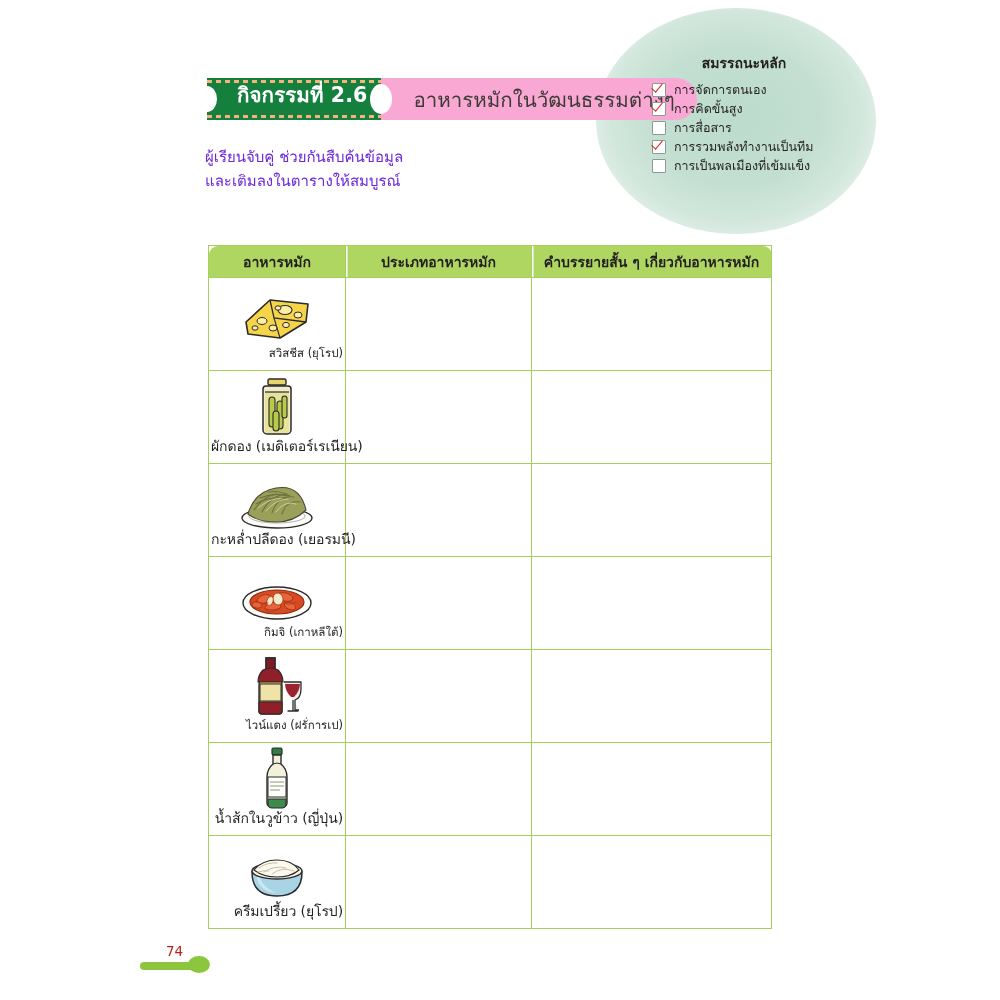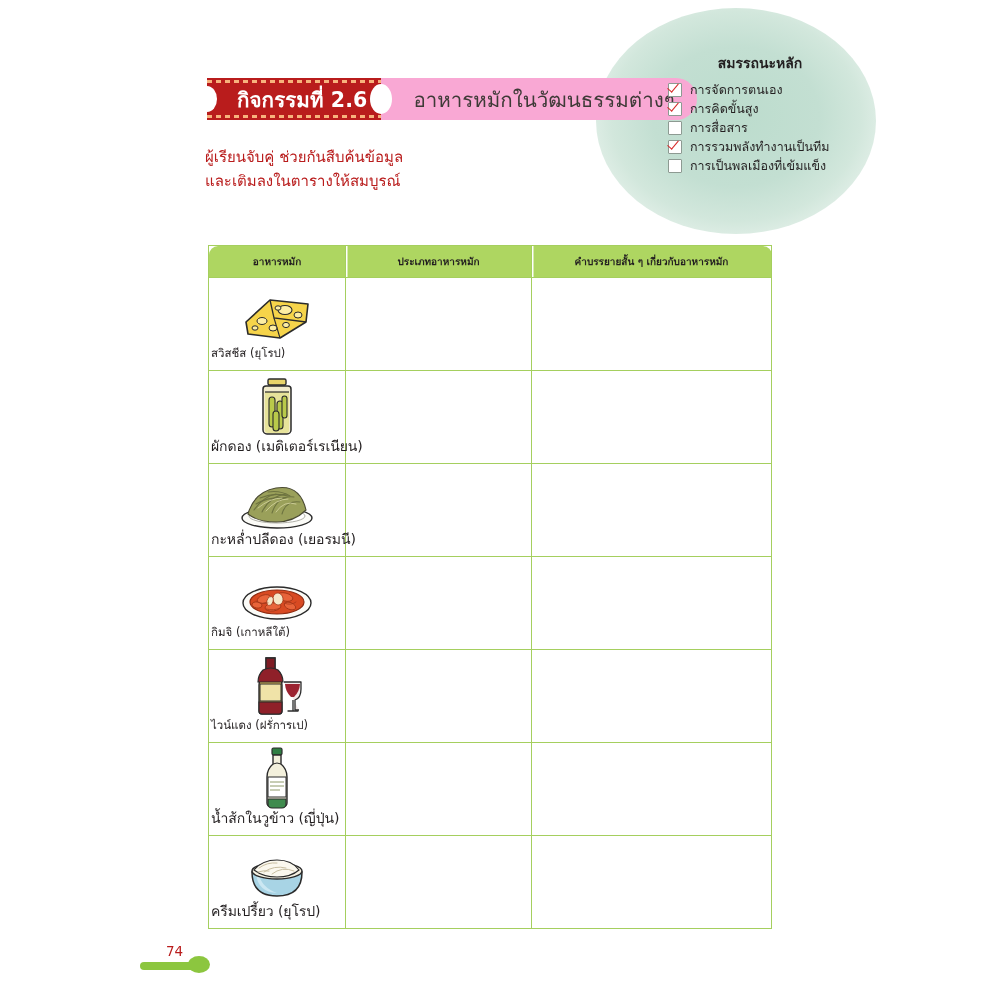--- a/index.html
+++ b/index.html
@@ -34,23 +34,23 @@
   .banner {
     position: absolute;
     left: 207px;
     top: 78px;
     height: 42px;
     display: flex;
     align-items: stretch;
   }
   .banner-tag {
     position: relative;
-    background: #b91c1c;
+    background: #15803d;
     display: flex;
-    align-items: center;
+    align-items: flex-start;
     padding: 0 16px 0 30px;
     color: #ffffff;
     font-size: 20.5px;
     font-weight: bold;
     letter-spacing: .1px;
     white-space: nowrap;
   }
   
   .banner-tag::before {
     content: "";
@@ -100,27 +100,27 @@
     background: #ffffff;
   }
 
   
   .instructions {
     position: absolute;
     left: 205px;
     top: 145px;
     font-size: 15px;
     line-height: 24px;
-    color: #b91c1c;
+    color: #6d28d9;
   }
 
   
   .competency {
     position: absolute;
-    left: 636px;
+    left: 620px;
     top: 52px;
     width: 210px;
     padding-left: 32px;
   }
   .competency-title {
     text-align: center;
     font-size: 14px;
     font-weight: bold;
     color: #231f20;
     margin-bottom: 9px;
@@ -167,41 +167,41 @@
     table-layout: fixed;
   }
   .tbl th, .tbl td {
     border: 1px solid #a5cf5e;
     padding: 0;
     vertical-align: top;
   }
   .tbl thead th {
     background: #aed661;
     height: 31px;
-    font-size: 10px;
+    font-size: 14px;
     font-weight: bold;
     color: #231f20;
     text-align: center;
     vertical-align: middle;
     border-color: #a5cf5e;
   }
   .tbl thead th:first-child { border-top-left-radius: 9px; }
   .tbl thead th:last-child  { border-top-right-radius: 9px; }
   
   .tbl thead th + th { box-shadow: inset 1.5px 0 0 #ffffff; }
 
   .col-item { width: 137px; }
   .col-type { width: 186px; }
   .col-desc { width: 240px; }
 
   .tbl tbody td { height: 92px; background: #ffffff; }
 
   .cell-item {
     position: relative;
-    text-align: left;
+    text-align: right;
     margin-top: 44px;
   }
   .art {
     height: 62px;
     display: flex;
     align-items: flex-end;
     justify-content: center;
     padding-top: 4px;
   }
   .caption {

